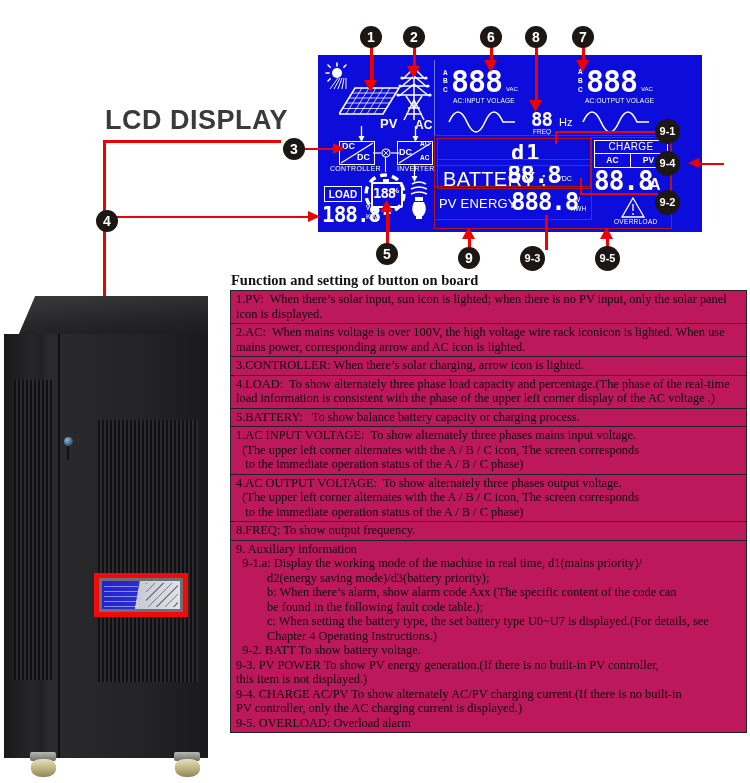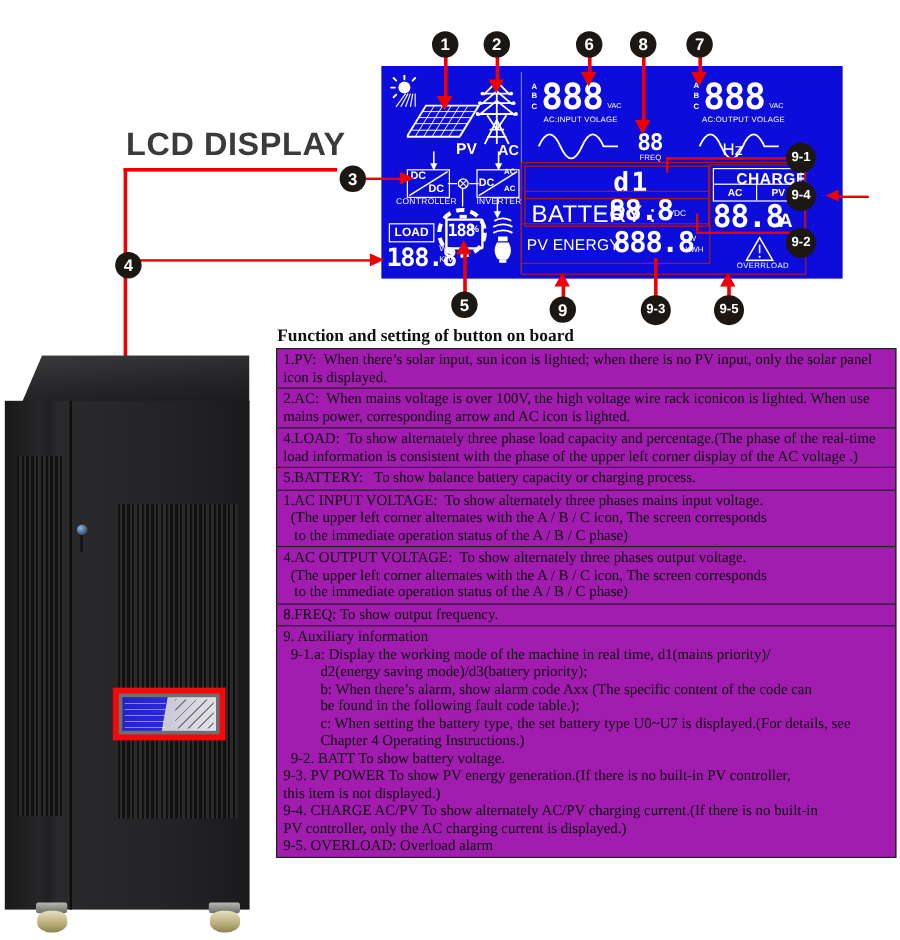--- a/index.html
+++ b/index.html
@@ -106,21 +106,21 @@
      background:repeating-linear-gradient(0deg,rgba(255,255,255,.55) 0 1px,transparent 1px 5px);opacity:.85;}
   #prod-lcd .r{position:absolute;right:2px;top:2px;width:32px;height:24px;
      background:repeating-linear-gradient(135deg,#555 0 1px,transparent 1px 6px);opacity:.7;}
 
   
   #fn-title{left:231px;top:272px;font-size:14.5px;font-weight:bold;color:#111;font-family:"Liberation Serif",serif;}
   #fn-table{
     left:230px;top:290px;width:515px;
     border:1.4px solid #222;
     border-collapse:collapse;
-    background:#a21caf;
+    background:#be185d;
   }
   #fn-table table{border-collapse:collapse;width:100%;}
   #fn-table td{
     border-top:1.2px solid #222;
     padding:1px 5px 2px 5px;
     font-size:12.4px;line-height:1.17;color:#0a0a0a;
     font-family:"Liberation Serif",serif;
     vertical-align:top;
   }
   #fn-table tr:first-child td{border-top:none;}
@@ -275,21 +275,21 @@
     <div class="abs lw" style="left:8px;top:30px;font-size:6.5px;font-weight:bold;">C</div>
     <div class="abs seg" style="left:16px;top:8px;font-size:30px;">888</div>
     <div class="abs lw" style="left:71px;top:30px;font-size:6px;">VAC</div>
     <div class="abs lw" style="left:18px;top:41px;font-size:6.5px;letter-spacing:.2px;">AC:INPUT VOLAGE</div>
 
     <svg class="abs" style="left:12px;top:52px;" width="70" height="28" viewBox="0 0 70 28">
       <path d="M2 14 Q11 -6 20 14 T38 14 T56 14 L68 14" fill="none" stroke="#fff" stroke-width="1.6"></path>
     </svg>
 
     <div class="abs seg" style="left:96px;top:52px;font-size:19px;">88</div>
-    <div class="abs lw" style="left:124px;top:60px;font-size:14px;margin-left:43px;">Hz</div>
+    <div class="abs lw" style="left:124px;top:60px;font-size:11px;">Hz</div>
     <div class="abs lw" style="left:98px;top:72px;font-size:6.5px;">FREQ</div>
 
     <div class="abs lw" style="left:143px;top:12px;font-size:6.5px;font-weight:bold;">A</div>
     <div class="abs lw" style="left:143px;top:21px;font-size:6.5px;font-weight:bold;">B</div>
     <div class="abs lw" style="left:143px;top:30px;font-size:6.5px;font-weight:bold;">C</div>
     <div class="abs seg" style="left:151px;top:8px;font-size:30px;">888</div>
     <div class="abs lw" style="left:206px;top:30px;font-size:6px;">VAC</div>
     <div class="abs lw" style="left:150px;top:41px;font-size:6.5px;letter-spacing:.2px;">AC:OUTPUT VOLAGE</div>
 
     <svg class="abs" style="left:146px;top:52px;" width="70" height="28" viewBox="0 0 70 28">
@@ -301,21 +301,21 @@
     <div class="abs lw" style="left:8px;top:112px;font-size:20px;letter-spacing:.3px;">BATTERY :</div>
     <div class="abs seg" style="left:72px;top:105px;font-size:24px;">88.8</div>
     <div class="abs lw" style="left:122px;top:119px;font-size:7px;">VDC</div>
 
     <div class="abs lw" style="left:4px;top:140px;font-size:13px;letter-spacing:.2px;">PV ENERGY :</div>
     <div class="abs seg" style="left:76px;top:132px;font-size:24px;">888.8</div>
     <div class="abs lw" style="left:139px;top:140px;font-size:6.5px;">W</div>
     <div class="abs lw" style="left:136px;top:149px;font-size:6.5px;">KWH</div>
 
     <div class="abs" style="left:159px;top:84px;width:72px;height:26px;border:1.3px solid #fff;">
-      <div class="abs lw" style="left:12px;top:0;width:100%;text-align:center;font-size:13px;font-weight:bold;letter-spacing:.4px;">CHARGE</div>
+      <div class="abs lw" style="left:0;top:0;width:100%;text-align:center;font-size:10px;font-weight:normal;letter-spacing:.4px;">CHARGE</div>
       <div class="abs" style="left:0;top:12px;width:100%;height:1.2px;background:#fff;"></div>
       <div class="abs" style="left:35px;top:12px;width:1.2px;height:14px;background:#fff;"></div>
       <div class="abs lw" style="left:0;top:14px;width:35px;text-align:center;font-size:8.5px;font-weight:bold;">AC</div>
       <div class="abs lw" style="left:36px;top:14px;width:35px;text-align:center;font-size:8.5px;font-weight:bold;">PV</div>
     </div>
     <div class="abs seg" style="left:159px;top:110px;font-size:26px;">88.8</div>
     <div class="abs lw" style="left:214px;top:120px;font-size:16px;font-weight:bold;">A</div>
 
     <svg class="abs" style="left:186px;top:141px;" width="24" height="21" viewBox="0 0 24 21">
       <polygon points="12,1 23,20 1,20" fill="none" stroke="#fff" stroke-width="1.3"></polygon>
@@ -382,21 +382,21 @@
   </svg>
 <div class="bullet big" style="left:376px;top:243px;">5</div>
 
 <div class="abs lead lead-v" style="left:468px;top:232px;height:18px;"></div>
 <svg class="abs" style="left:462px;top:227px;" width="13" height="12">
     <polygon points="6.5,0 0,12 13,12" fill="#ee0000"></polygon>
   </svg>
 <div class="bullet big" style="left:458px;top:247px;">9</div>
 
 <div class="abs lead lead-v" style="left:545px;top:215px;height:35px;"></div>
-<div class="bullet sub" style="left:534px;top:246px;">9-3</div>
+<div class="bullet sub" style="left:520px;top:246px;">9-3</div>
 
 <div class="abs lead lead-v" style="left:606px;top:232px;height:18px;"></div>
 <svg class="abs" style="left:600px;top:227px;" width="13" height="12">
     <polygon points="6.5,0 0,12 13,12" fill="#ee0000"></polygon>
   </svg>
 <div class="bullet sub" style="left:595px;top:246px;">9-5</div>
 
 <div class="abs thin thin-h" style="left:555px;top:131px;width:103px;"></div>
 <div class="abs thin thin-v" style="left:555px;top:131px;height:13px;"></div>
 <div class="bullet sub" style="left:655px;top:119px;">9-1</div>
@@ -444,20 +444,23 @@
 <div class="abs" id="fn-title">Function and setting of button on board</div>
 
 <div class="abs" id="fn-table">
   <table>
     <tbody>
       <tr>
           <td class="row-ml">1.PV:  When there’s solar input, sun icon is lighted; when there is no PV input, only the solar panel icon is displayed.</td>
         </tr>
       <tr>
           <td class="row-ml">2.AC:  When mains voltage is over 100V, the high voltage wire rack iconicon is lighted. When use mains power, corresponding arrow and AC icon is lighted.</td>
+        </tr>
+      <tr>
+          <td class="row-ml">3.CONTROLLER: When there’s solar charging, arrow icon is lighted.</td>
         </tr>
       <tr>
           <td class="row-ml">4.LOAD:  To show alternately three phase load capacity and percentage.(The phase of the real-time load information is consistent with the phase of the upper left corner display of the AC voltage .)</td>
         </tr>
       <tr>
           <td class="row-ml">5.BATTERY:   To show balance battery capacity or charging process.</td>
         </tr>
       <tr>
           <td class="row-ml">1.AC INPUT VOLTAGE:  To show alternately three phases mains input voltage.
   (The upper left corner alternates with the A / B / C icon, The screen corresponds

